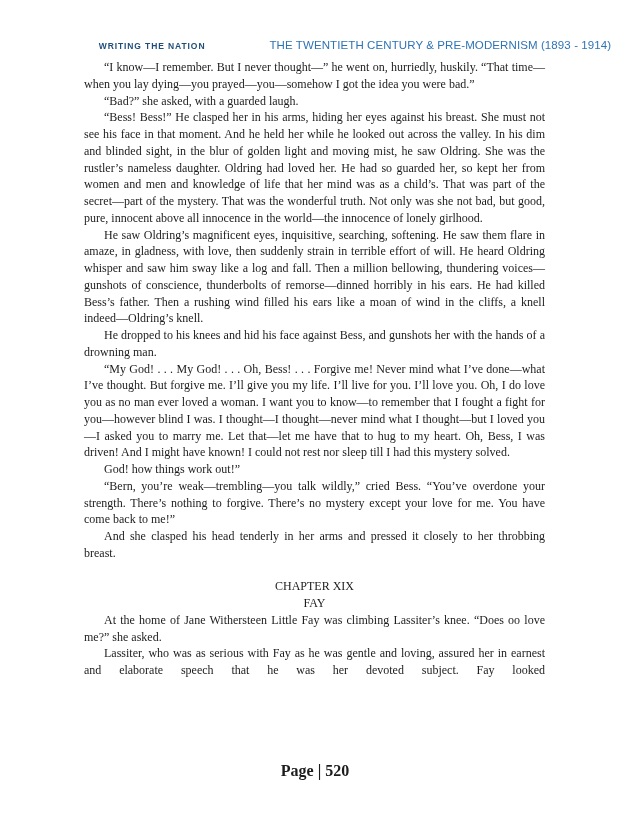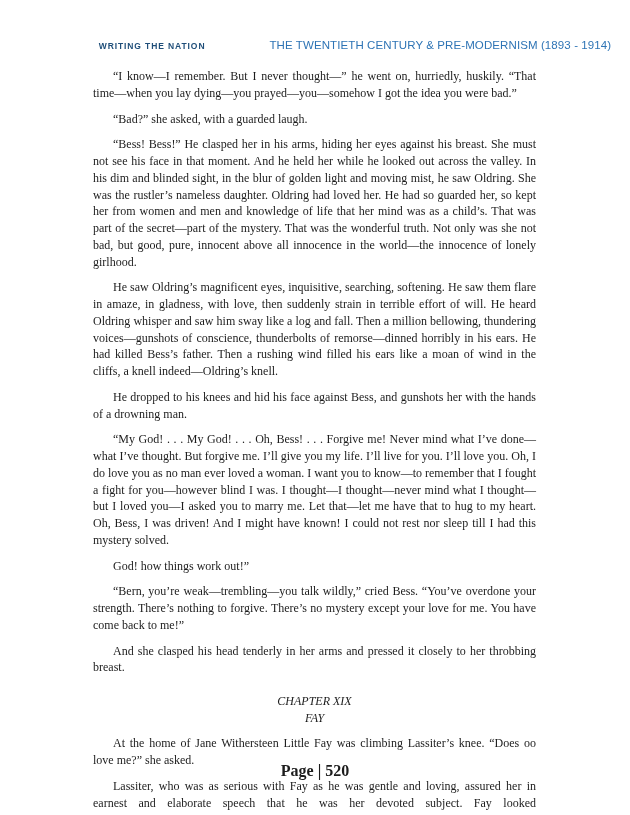--- a/index.html
+++ b/index.html
@@ -22,24 +22,24 @@
   .h-section{
     font-size:11.5px;letter-spacing:0.1px;
   }
   .content{
     position:absolute;left:84px;top:59px;width:461px;
     font-family:"Liberation Serif","DejaVu Serif",serif;
     font-size:12px;line-height:16.75px;
     color:#1c1c1c;
     text-align:justify;
   }
-  .para{margin:9px;text-indent:20px;}
+  .para{margin:0;text-indent:20px;}
   .para.cutoff{text-align-last:justify;}
   .chapter{margin-top:16.75px;text-align:center;}
-  .chapter-line{margin:0;text-indent:0;font-style:italic;}
+  .chapter-line{margin:0;text-indent:0;}
   .footer{
     position:absolute;top:762px;left:0;width:100%;
     text-align:center;
     font-family:"Liberation Serif","DejaVu Serif",serif;
     font-size:16px;font-weight:bold;color:#1c1c1c;
   }
 </style>
 </head>
 <body>
 

